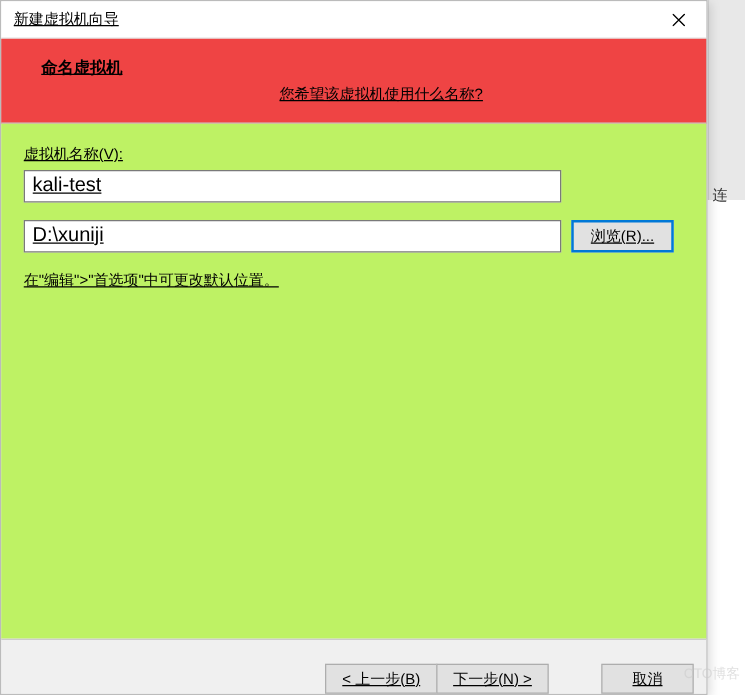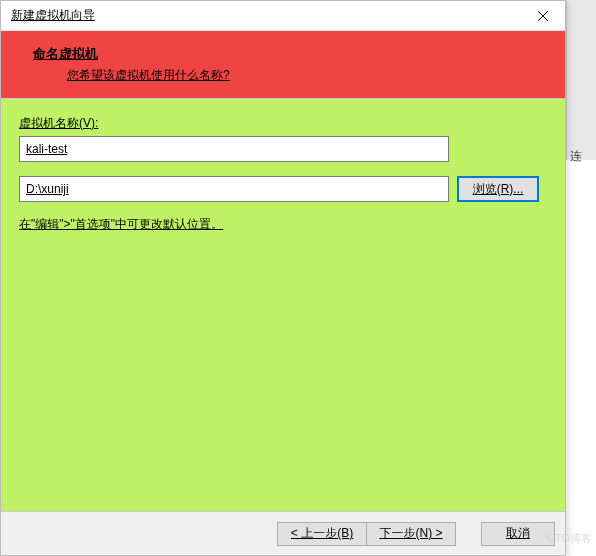--- a/index.html
+++ b/index.html
@@ -55,20 +55,21 @@
       font-weight: bold;
       font-size: 13px;
       color: #000;
       margin-left: 10px;
     }
     .header-sub {
       font-size: 12px;
       color: #000;
       margin-left: 44px;
       margin-top: 4px;
+      text-align: center;
     }
     .content {
       flex: 1;
       padding: 16px 18px 10px 18px;
       background: #bef264;
     }
     .field-label {
       font-size: 12px;
       color: #000;
       margin-bottom: 4px;
@@ -78,21 +79,21 @@
       align-items: center;
       gap: 8px;
       margin-bottom: 14px;
     }
     input.text-input {
       width: 430px;
       height: 26px;
       border: 1px solid #7a7a7a;
       background: #fff;
       padding: 2px 6px;
-      font-size: 12px;
+      font-size: 16px;
       font-family: inherit;
       outline: none;
     }
     .browse-btn {
       width: 82px;
       height: 26px;
       border: 2px solid #0078d7;
       background: #e1e1e1;
       font-size: 12px;
       cursor: pointer;
@@ -101,24 +102,24 @@
     .hint {
       font-size: 12px;
       color: #000;
       margin-top: 2px;
     }
     .footer {
       height: 44px;
       border-top: 1px solid #ccc;
       background: #f0f0f0;
       display: flex;
-      align-items: center;
+      align-items: flex-end;
       justify-content: flex-end;
       padding: 0 10px;
-      gap: 3px;
+      gap: 20px;
     }
     .nav-group {
       display: flex;
     }
     .btn {
       height: 24px;
       min-width: 90px;
       background: #e1e1e1;
       border: 1px solid #adadad;
       font-size: 12px;

